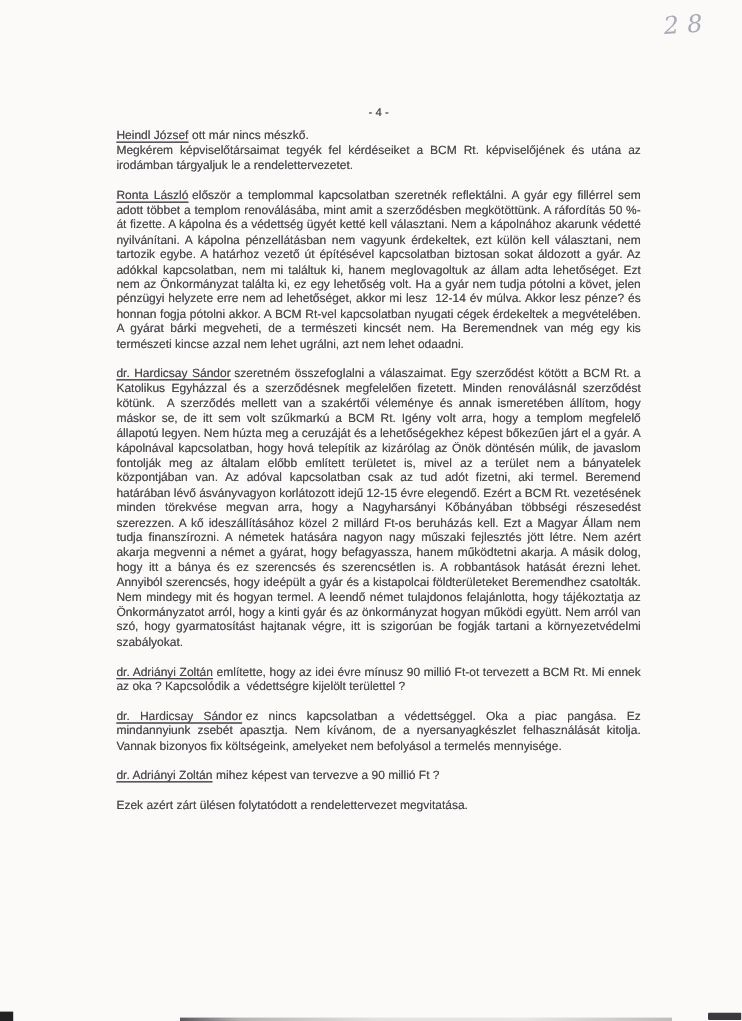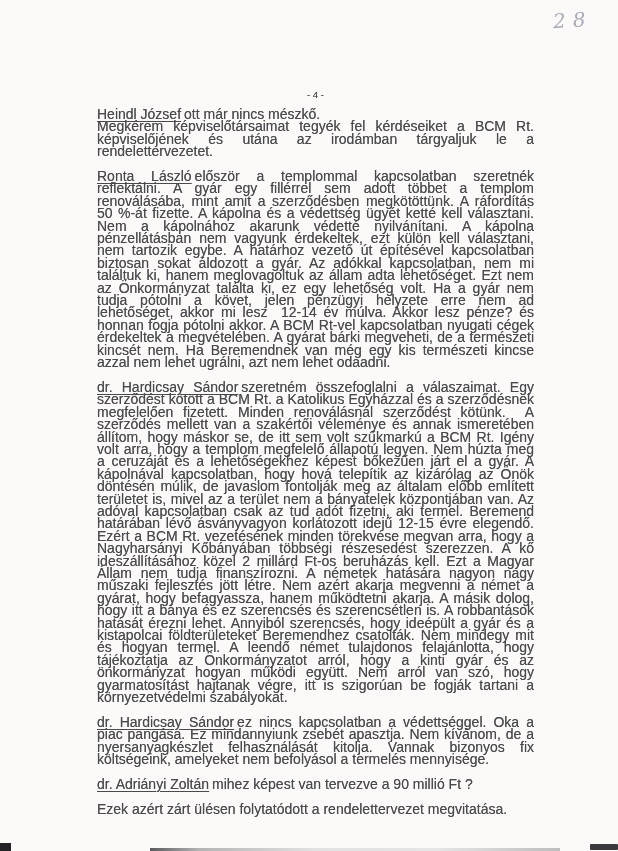--- a/index.html
+++ b/index.html
@@ -40,21 +40,21 @@
     text-shadow: 0 0 0.5px rgba(72,72,76,0.7);
   }
   .content {
     position: absolute;
     top: 108px;
     left: 97px;
     width: 437px;
   }
   .para {
     margin: 0 0 12.4px 0;
-    font-size: 14px;
+    font-size: 10px;
     line-height: 12.4px;
     text-align: justify;
     color: #4a4a4e;
     text-shadow: 0 0 0.5px rgba(72,72,76,0.7);
   }
   .speaker {
     text-decoration: underline;
     text-decoration-thickness: 0.8px;
     text-underline-offset: 1.5px;
     margin-right: 3px;
@@ -104,20 +104,21 @@
   <div class="page-header">- 4 -</div>
 
   <div class="content">
   <p class="para"><span class="speaker">Heindl József</span><span class="ptext">ott már nincs mészkő.
 Megkérem képviselőtársaimat tegyék fel kérdéseiket a BCM Rt. képviselőjének és utána az irodámban tárgyaljuk le a rendelettervezetet.</span></p>
 
   <p class="para"><span class="speaker">Ronta László</span><span class="ptext">először a templommal kapcsolatban szeretnék reflektálni. A gyár egy fillérrel sem adott többet a templom renoválásába, mint amit a szerződésben megkötöttünk. A ráfordítás 50 %-át fizette. A kápolna és a védettség ügyét ketté kell választani. Nem a kápolnához akarunk védetté nyilvánítani. A kápolna pénzellátásban nem vagyunk érdekeltek, ezt külön kell választani, nem tartozik egybe. A határhoz vezető út építésével kapcsolatban biztosan sokat áldozott a gyár. Az adókkal kapcsolatban, nem mi találtuk ki, hanem meglovagoltuk az állam adta lehetőséget. Ezt nem az Önkormányzat találta ki, ez egy lehetőség volt. Ha a gyár nem tudja pótolni a követ, jelen pénzügyi helyzete erre nem ad lehetőséget, akkor mi lesz  12-14 év múlva. Akkor lesz pénze? és honnan fogja pótolni akkor. A BCM Rt-vel kapcsolatban nyugati cégek érdekeltek a megvételében. A gyárat bárki megveheti, de a természeti kincsét nem. Ha Beremendnek van még egy kis természeti kincse azzal nem lehet ugrálni, azt nem lehet odaadni.</span></p>
 
   <p class="para"><span class="speaker">dr. Hardicsay Sándor</span><span class="ptext">szeretném összefoglalni a válaszaimat. Egy szerződést kötött a BCM Rt. a Katolikus Egyházzal és a szerződésnek megfelelően fizetett. Minden renoválásnál szerződést kötünk.  A szerződés mellett van a szakértői véleménye és annak ismeretében állítom, hogy máskor se, de itt sem volt szűkmarkú a BCM Rt. Igény volt arra, hogy a templom megfelelő állapotú legyen. Nem húzta meg a ceruzáját és a lehetőségekhez képest bőkezűen járt el a gyár. A kápolnával kapcsolatban, hogy hová telepítik az kizárólag az Önök döntésén múlik, de javaslom fontolják meg az általam előbb említett területet is, mivel az a terület nem a bányatelek központjában van. Az adóval kapcsolatban csak az tud adót fizetni, aki termel. Beremend határában lévő ásványvagyon korlátozott idejű 12-15 évre elegendő. Ezért a BCM Rt. vezetésének minden törekvése megvan arra, hogy a Nagyharsányi Kőbányában többségi részesedést szerezzen. A kő ideszállításához közel 2 millárd Ft-os beruházás kell. Ezt a Magyar Állam nem tudja finanszírozni. A németek hatására nagyon nagy műszaki fejlesztés jött létre. Nem azért akarja megvenni a német a gyárat, hogy befagyassza, hanem működtetni akarja. A másik dolog, hogy itt a bánya és ez szerencsés és szerencsétlen is. A robbantások hatását érezni lehet. Annyiból szerencsés, hogy ideépült a gyár és a kistapolcai földterületeket Beremendhez csatolták. Nem mindegy mit és hogyan termel. A leendő német tulajdonos felajánlotta, hogy tájékoztatja az Önkormányzatot arról, hogy a kinti gyár és az önkormányzat hogyan működi együtt. Nem arról van szó, hogy gyarmatosítást hajtanak végre, itt is szigorúan be fogják tartani a környezetvédelmi szabályokat.</span></p>
 
+  <p class="para"><span class="speaker">dr. Adriányi Zoltán</span><span class="ptext">említette, hogy az idei évre mínusz 90 millió Ft-ot tervezett a BCM Rt. Mi ennek az oka ? Kapcsolódik a  védettségre kijelölt területtel ?</span></p>
 
   <p class="para"><span class="speaker">dr. Hardicsay Sándor</span><span class="ptext">ez nincs kapcsolatban a védettséggel. Oka a piac pangása. Ez mindannyiunk zsebét apasztja. Nem kívánom, de a nyersanyagkészlet felhasználását kitolja. Vannak bizonyos fix költségeink, amelyeket nem befolyásol a termelés mennyisége.</span></p>
 
   <p class="para"><span class="speaker">dr. Adriányi Zoltán</span><span class="ptext">mihez képest van tervezve a 90 millió Ft ?</span></p>
 
 
   <p class="para"><span class="ptext">Ezek azért zárt ülésen folytatódott a rendelettervezet megvitatása.</span></p>
 
 </div>
 

